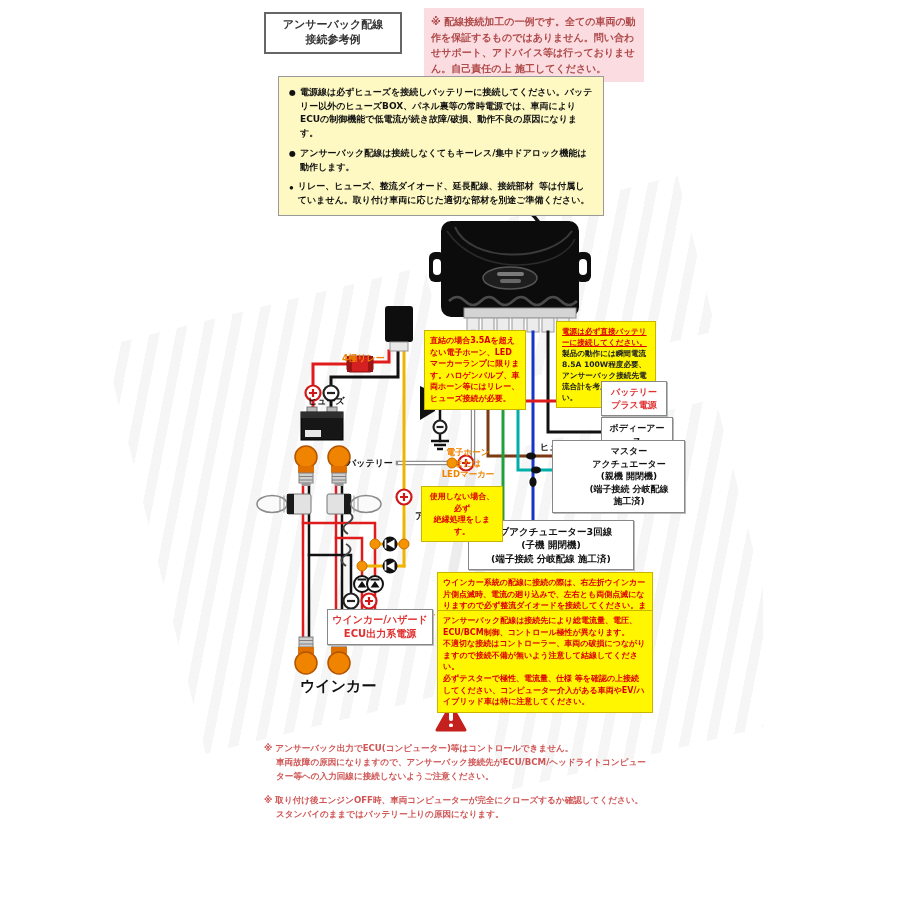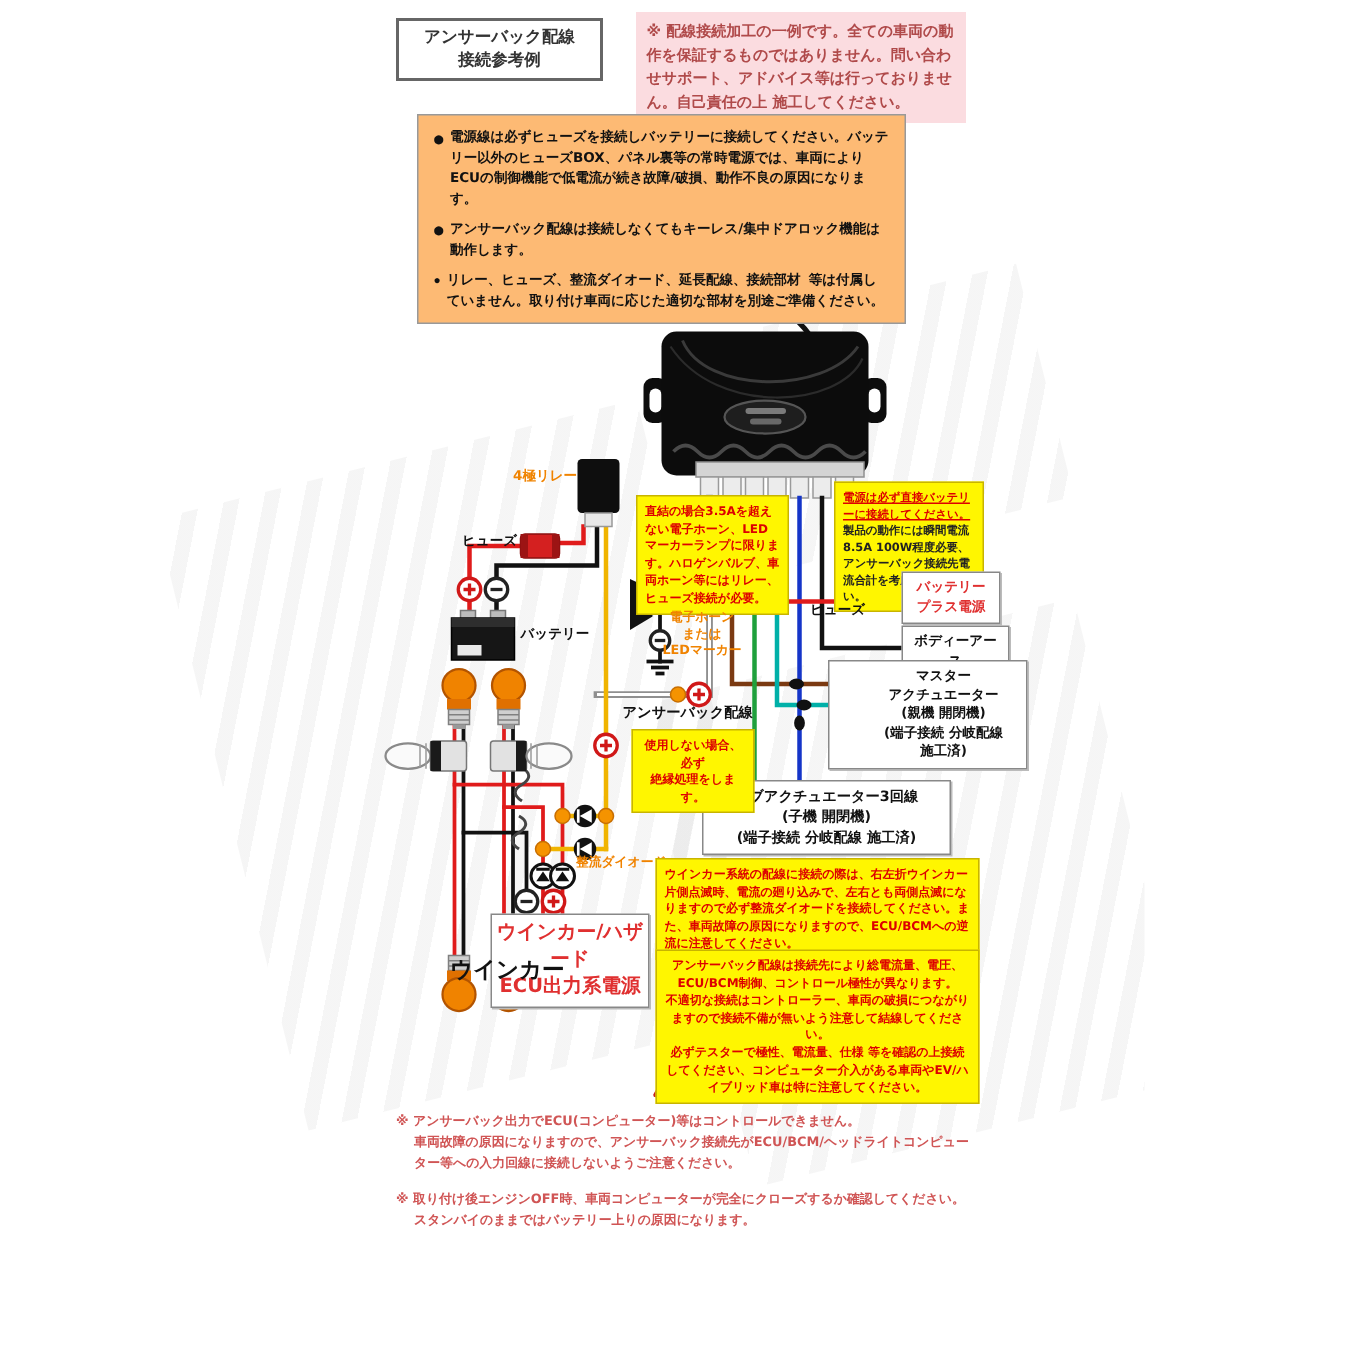--- a/index.html
+++ b/index.html
@@ -10,27 +10,27 @@
   
   .wm{position:absolute;pointer-events:none;
       background:repeating-linear-gradient(115deg,rgba(120,120,120,0) 0 16px,rgba(120,120,120,0.07) 16px 26px);
       transform:rotate(-14deg);}
   
   .title-box{left:264px;top:12px;width:134px;height:38px;border:2px solid #666;
              display:flex;align-items:center;justify-content:center;text-align:center;
              font-size:11px;font-weight:600;line-height:1.35;color:#333;background:#fff;}
   .disclaimer{left:424px;top:8px;width:206px;background:#fbdce0;color:#b04a4a;
               font-size:10px;font-weight:600;line-height:1.55;padding:6px 7px;}
-  .bullets-box{left:278px;top:76px;width:304px;border:1.5px solid #999;background:#fdba74;
+  .bullets-box{left:278px;top:76px;width:304px;border:1.5px solid #999;background:#fef9c3;
                padding:9px 10px 7px 10px;}
   .bullet{display:flex;font-size:9px;font-weight:600;line-height:1.5;color:#111;margin-bottom:7px;}
   .bullet:last-child{margin-bottom:0;font-family:Liberation Mono, monospace;}
   .bullet::before{content:"●";font-size:8px;margin-right:4px;margin-top:1px;}
   
-  .lbl{position:absolute;font-size:9px;color:#111;font-weight:600;line-height:1.3;}
+  .lbl{position:absolute;font-size:9px;color:#111;font-weight:600;line-height:1.3;margin-top:40px;}
   .lbl.orange{color:#f08300;}
   .lbl.center{text-align:center;}
   .ybox{position:absolute;background:#fff600;border:1px solid #c8b400;color:#dd0000;
         font-size:8px;font-weight:600;line-height:1.45;padding:4px 5px;}
   .wbox{position:absolute;background:#fff;border:1.5px solid #888;box-shadow:1px 1px 0 #bbb;
         text-align:center;font-size:9px;font-weight:600;line-height:1.4;padding:4px 3px;color:#111;}
   .wbox.red{color:#e03030;}
   .footnotes{left:264px;top:742px;width:386px;color:#d05555;font-size:8.6px;
              font-weight:600;line-height:1.6;}
   .footnotes p{margin:0 0 11px 0;padding-left:12px;text-indent:-12px;white-space:pre-line;}
@@ -315,26 +315,26 @@
   <div class="wbox pre" style="left:468px;top:520px;width:158px;font-size:9.5px;">サブアクチュエーター3回線
 (子機 開閉機)
 (端子接続 分岐配線 施工済)</div>
 
   <div class="lbl" style="left:415px;top:470px;font-size:9.5px;">アンサーバック配線</div>
   <div class="ybox pre" style="left:421px;top:486px;width:70px;text-align:center;">使用しない場合、必ず
 絶縁処理をします。</div>
 
   <div class="lbl orange" style="left:384px;top:570px;font-size:8.5px;">整流ダイオード</div>
 
-  <div class="wbox red pre" style="left:327px;top:609px;width:100px;font-size:13px;padding:3px 2px;">ウインカー/ハザード
+  <div class="wbox red pre" style="left:327px;top:609px;width:100px;font-size:10px;padding:3px 2px;">ウインカー/ハザード
 ECU出力系電源</div>
   <div class="lbl" style="left:300px;top:637px;font-size:15px;">ウインカー</div>
 
   <div class="ybox" style="left:437px;top:572px;width:204px;">ウインカー系統の配線に接続の際は、右左折ウインカー片側点滅時、電流の廻り込みで、左右とも両側点滅になりますので必ず整流ダイオードを接続してください。また、車両故障の原因になりますので、ECU/BCMへの逆流に注意してください。</div>
-  <div class="ybox pre" style="left:437px;top:633px;width:204px;text-align:center;">アンサーバック配線は接続先により総電流量、電圧、ECU/BCM制御、コントロール極性が異なります。
+  <div class="ybox pre" style="left:437px;top:610px;width:204px;">アンサーバック配線は接続先により総電流量、電圧、ECU/BCM制御、コントロール極性が異なります。
 不適切な接続はコントローラー、車両の破損につながりますので接続不備が無いよう注意して結線してください。
 必ずテスターで極性、電流量、仕様 等を確認の上接続してください、コンピューター介入がある車両やEV/ハイブリッド車は特に注意してください。</div>
 
   <div class="abs footnotes">
     <p>※ アンサーバック出力でECU(コンピューター)等はコントロールできません。
 車両故障の原因になりますので、アンサーバック接続先がECU/BCM/ヘッドライトコンピューター等への入力回線に接続しないようご注意ください。</p>
     <p>※ 取り付け後エンジンOFF時、車両コンピューターが完全にクローズするか確認してください。スタンバイのままではバッテリー上りの原因になります。</p>
   </div>
 
 </div>

